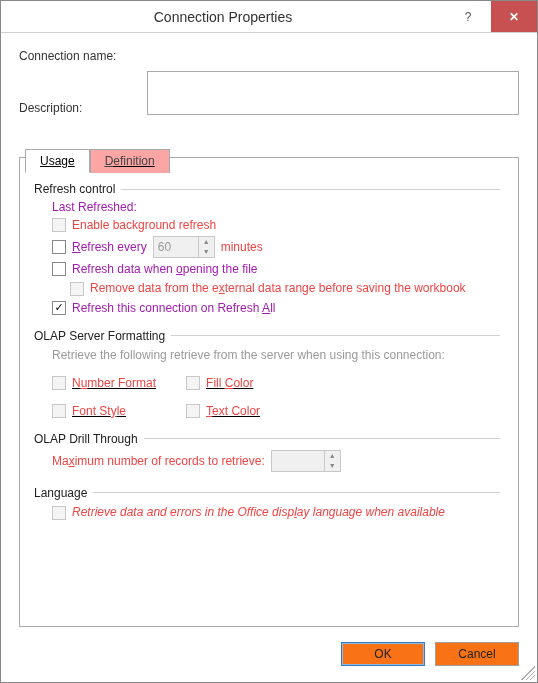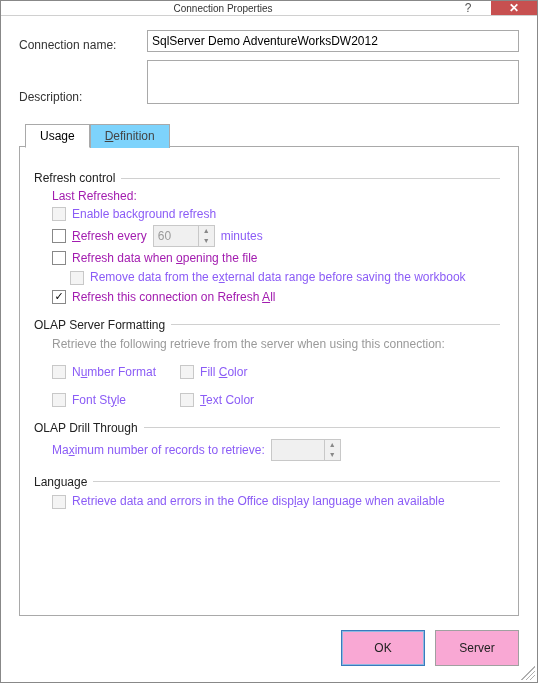--- a/index.html
+++ b/index.html
@@ -6,41 +6,41 @@
   body { margin: 0; background: #fff; }
   .dialog {
     width: 538px; height: 683px; border: 1px solid #888; background: #fff;
     display: flex; flex-direction: column; position: relative;
   }
   .titlebar {
     height: 32px; background: #fff; display: flex; align-items: center;
     border-bottom: 1px solid #d0d0d0; padding-left: 0;
   }
   .titlebar .title {
-    flex: 1; text-align: center; font-size: 10px; color: #333;
+    flex: 1; text-align: center; font-size: 14px; color: #333;
   }
   .title-buttons { display: flex; height: 100%; }
   .title-btn {
     width: 46px; height: 100%; display: flex; align-items: center; justify-content: center;
     font-size: 16px; color: #555;
   }
   .title-btn.close { background: #c75050; color: #fff; font-size: 14px; font-weight: bold; }
   .body { padding: 14px 18px 0 18px; flex: 1; display: flex; flex-direction: column; }
   .form-row { display: flex; align-items: flex-end; margin-bottom: 8px; }
   .form-row label { width: 128px; padding-top: 2px; color: #333; }
   .form-row input[type=text], .form-row textarea {
     flex: 1; border: 1px solid #a9a9a9; padding: 2px 4px; height: 22px; background: #fff;
     font-family: inherit;
   }
   .form-row textarea { height: 44px; resize: none; }
   .tabs-wrap { margin-top: 10px; flex: 1; position: relative; }
-  .tabstrip { display: flex; position: relative; top: 2px; z-index: 2; padding-left: 6px; }
+  .tabstrip { display: flex; position: relative; top: 16px; z-index: 2; padding-left: 6px; text-decoration: underline; }
   .tab {
     padding: 4px 14px 4px 14px; border: 1px solid #a9a9a9; border-bottom: none;
-    background: #7dd3fc; margin-right: 0; cursor: default; color: #444;
+    background: #fca5a5; margin-right: 0; cursor: default; color: #444;
   }
   .tab.active { background: #fff; border-bottom: 1px solid #fff; font-weight: normal; color: #000; }
   .tab .ul { text-decoration: underline; }
   .tab-panel {
     border: 1px solid #a9a9a9; padding: 24px 14px 10px 14px; min-height: 470px;
     position: relative; z-index: 1; background: #fff;
   }
   fieldset.grp { border: none; padding: 0; margin: 0 0 10px 0; }
   fieldset.grp > legend {
     color: #222; padding: 0 4px 0 0; width: 100%;
@@ -48,37 +48,37 @@
   }
   fieldset.grp > legend::after {
     content: ""; flex: 1; height: 1px; background: #d0d0d0; margin-left: 6px;
   }
   .indent { padding-left: 18px; }
   .row { display: flex; align-items: center; margin: 4px 0; gap: 6px; }
   .chk { width: 14px; height: 14px; border: 1px solid #888; background: #fff; display: inline-flex; align-items: center; justify-content: center; }
   .chk.disabled { border-color: #c8c8c8; background: #f4f4f4; }
   .chk.checked::after { content: "✓"; font-size: 11px; color: #000; line-height: 1; }
   .lbl { color: #a21caf; }
-  .lbl.disabled { color: #8b5cf6; }
+  .lbl.disabled { color: #ef4444; }
   .lbl .ul { text-decoration: underline; }
   .spin {
     display: inline-flex; align-items: center; border: 1px solid #a9a9a9;
     height: 22px; background: #fff; width: 62px;
   }
   .spin.disabled { background: #f0f0f0; border-color: #c8c8c8; color: #9a9a9a; }
   .spin .val { flex: 1; text-align: left; padding: 0 4px; }
   .spin .arrows { width: 16px; display: flex; flex-direction: column; border-left: 1px solid #c8c8c8; height: 100%; }
   .spin .arrows span { flex:1; font-size: 7px; text-align: center; line-height: 9px; color: #888; }
   .subtext { color: #9a9a9a; margin: 4px 0 8px 0; line-height: 1.4; }
   .footer {
     display: flex; justify-content: flex-end; gap: 10px; padding: 14px 18px 16px 0;
     align-items: center;
   }
   .btn {
-    min-width: 84px; height: 36px; border: 1px solid #a0a0a0; background: #f9a8d4;
+    min-width: 84px; height: 24px; border: 1px solid #a0a0a0; background: #f97316;
     display: flex; align-items: center; justify-content: center; color: #222;
   }
   .btn.default { border: 1px solid #3a7abd; box-shadow: 0 0 0 1px #8db8e2 inset; }
   .resize-grip {
     position: absolute; right: 2px; bottom: 2px; width: 14px; height: 14px;
     background:
       linear-gradient(135deg, transparent 50%, #b0b0b0 50%, #b0b0b0 55%, transparent 55%,
                                transparent 65%, #b0b0b0 65%, #b0b0b0 70%, transparent 70%,
                                transparent 80%, #b0b0b0 80%, #b0b0b0 85%, transparent 85%);
   }
@@ -99,21 +99,20 @@
       </div>
     </div>
   </div>
 
   <div class="body">
 
     <div class="form-row">
       <label>
         Connection <span class="ul">n</span>ame:
       </label>
-      <input type="text" value="SqlServer Demo AdventureWorksDW2012" style="">
     </div>
 
     <div class="form-row">
       <label>
         Descr<span class="ul">i</span>ption:
       </label>
       <textarea value="" style=""></textarea>
     </div>
 
     <div class="tabs-wrap">
@@ -167,21 +166,21 @@
             <div class="row">
               <span class="chk checked"></span>
               <span class="lbl">Refresh this connection on Refresh <span class="ul">A</span>ll</span>
             </div>
           </div>
         </fieldset>
 
         <fieldset class="grp">
           <legend>OLAP Server Formatting</legend>
           <div class="subtext indent" style="margin-left:0;">Retrieve the following retrieve from the server when using this connection:</div>
-          <div class="indent" style="display:flex; gap:24px;">
+          <div class="indent" style="display:flex; gap:30px;text-decoration:underline;">
             <div style="display:flex; flex-direction:column; gap:6px;">
               <div class="row">
                 <span class="chk disabled"></span>
                 <span class="lbl disabled">N<span class="ul">u</span>mber Format</span>
               </div>
               <div class="row">
                 <span class="chk disabled"></span>
                 <span class="lbl disabled">Font St<span class="ul">y</span>le</span>
               </div>
             </div>
@@ -207,34 +206,34 @@
               <span class="arrows">
                   <span>▲</span>
                   <span>▼</span>
                 </span>
             </span>
           </div>
         </fieldset>
 
         <fieldset class="grp">
           <legend>Language</legend>
-          <div class="row indent" style="align-items:center;">
+          <div class="row indent" style="align-items:center;font-style:italic;">
             <span class="chk disabled" style="margin-top:2px;"></span>
             <span class="lbl disabled" style="flex:1; line-height:1.4;">Retrieve data and errors in the Office disp<span class="ul">l</span>ay language when available</span>
           </div>
         </fieldset>
 
       </div>
     </div>
 
   </div>
 
   <div class="footer">
     <div class="btn default">
       <span>OK</span>
     </div>
     <div class="btn">
-      <span>Server</span>
+      <span>Cancel</span>
     </div>
   </div>
 
   <div class="resize-grip"></div>
 </div>
 
 </body></html>

